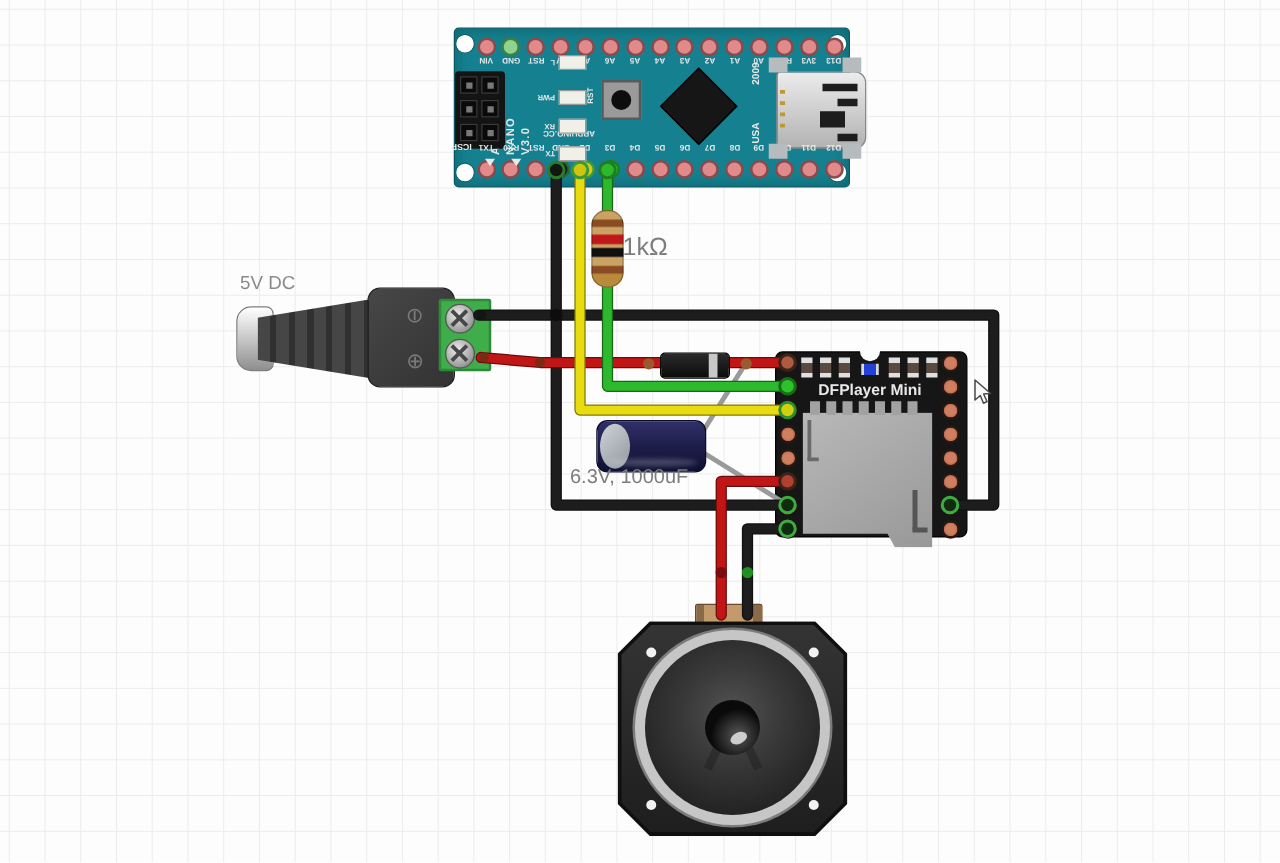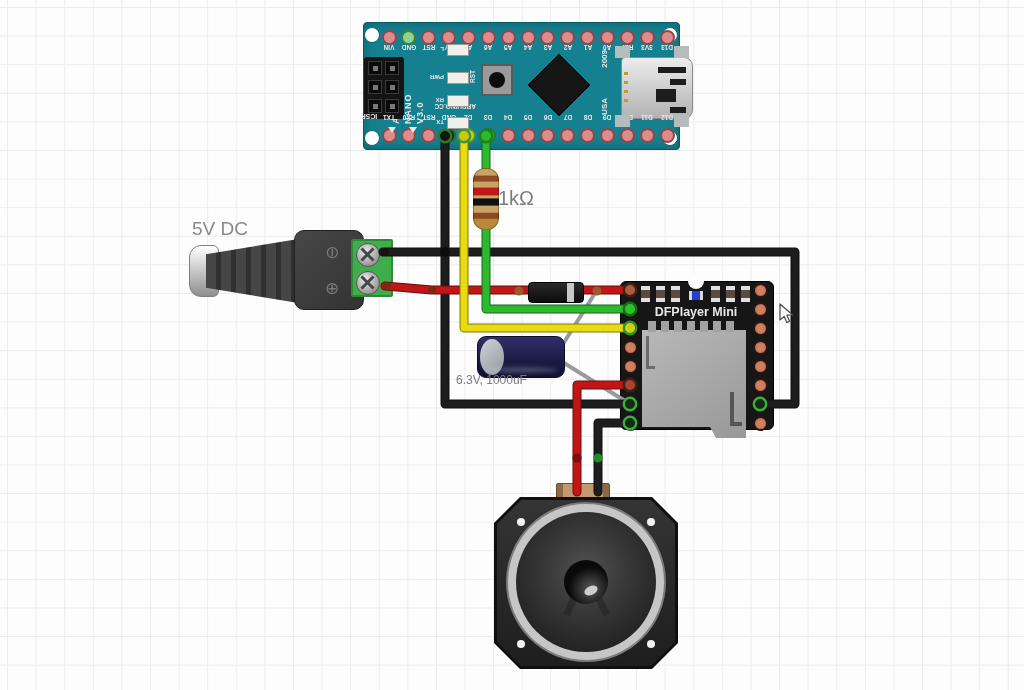--- a/index.html
+++ b/index.html
@@ -95,23 +95,23 @@
   <div class="abs" style="left:473px;top:168px;width:26px;height:62px;border-radius:12px;z-index:4;border:1px solid rgba(0,0,0,.3);box-sizing:border-box;
        background:linear-gradient(180deg,#caa263 0%,#caa263 10%,#8a4a22 12%,#8a4a22 20%,#caa263 22%,#caa263 30%,#c01818 32%,#c01818 43%,#caa263 45%,#caa263 48%,#101010 50%,#101010 60%,#caa263 62%,#caa263 72%,#8a4a22 74%,#8a4a22 82%,#b88a3a 84%,#b88a3a 100%);"></div>
   <div class="abs" style="left:528px;top:282px;width:54px;height:19px;border-radius:4px;background:linear-gradient(180deg,#2a2a2a,#0c0c0c);border:1px solid #000;z-index:4;">
     <div class="abs" style="left:38px;top:0;width:7px;height:19px;background:#c8c8c8;"></div>
   </div>
   <div class="abs" style="left:477px;top:336px;width:86px;height:40px;border-radius:9px;background:linear-gradient(180deg,#30306a 0%,#1c1c48 55%,#101034 100%);border:1px solid #0c0c28;z-index:4;">
     <div class="abs" style="left:2px;top:2px;width:24px;height:36px;border-radius:50%;background:linear-gradient(135deg,#cfd4d8,#8f979e);"></div>
     <div class="abs" style="left:8px;top:30px;width:72px;height:6px;border-radius:50%;background:rgba(255,255,255,.22);filter:blur(2px);"></div>
   </div>
 
-  <div class="abs note" style="left:192px;top:218px;font-size:19px;color:#8a8a8a;">5V DC</div>
+  <div class="abs note" style="left:192px;top:218px;font-size:15px;color:#8a8a8a;">5V DC</div>
   <div class="abs note" style="left:498px;top:187px;font-size:20px;">1kΩ</div>
-  <div class="abs note" style="left:456px;top:373px;font-size:12px;">6.3V, 1000uF</div>
+  <div class="abs note" style="left:456px;top:373px;font-size:16px;">6.3V, 1000uF</div>
 
   <svg id="wires" width="1024" height="690">
       <polyline points="558,352 597,290" fill="none" stroke="#9a9a9a" stroke-width="4" stroke-linecap="round" stroke-linejoin="round"></polyline>
       <polyline points="556,358 630,404" fill="none" stroke="#9a9a9a" stroke-width="4" stroke-linecap="round" stroke-linejoin="round"></polyline>
       <polyline points="486,156 486,246" fill="none" stroke="#9a9a9a" stroke-width="4" stroke-linecap="round" stroke-linejoin="round"></polyline>
       <polyline points="519,291 597,291" fill="none" stroke="#9a9a9a" stroke-width="4" stroke-linecap="round" stroke-linejoin="round"></polyline>
       <polyline points="383,252 795,252 795,404 760,404" fill="none" stroke="#101010" stroke-width="9" stroke-linecap="round" stroke-linejoin="round"></polyline>
       <polyline points="383,252 795,252 795,404 760,404" fill="none" stroke="#1d1d1d" stroke-width="7" stroke-linecap="round" stroke-linejoin="round"></polyline>
       <polyline points="445,137 445,404 630,404" fill="none" stroke="#101010" stroke-width="9" stroke-linecap="round" stroke-linejoin="round"></polyline>
       <polyline points="445,137 445,404 630,404" fill="none" stroke="#1d1d1d" stroke-width="7" stroke-linecap="round" stroke-linejoin="round"></polyline>

